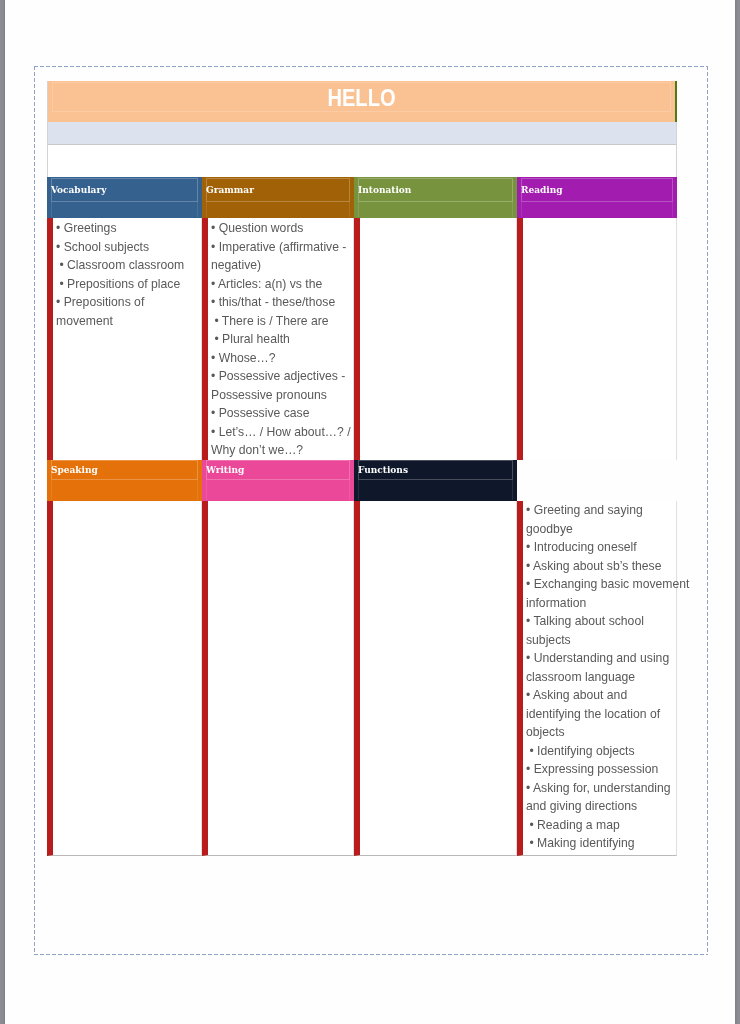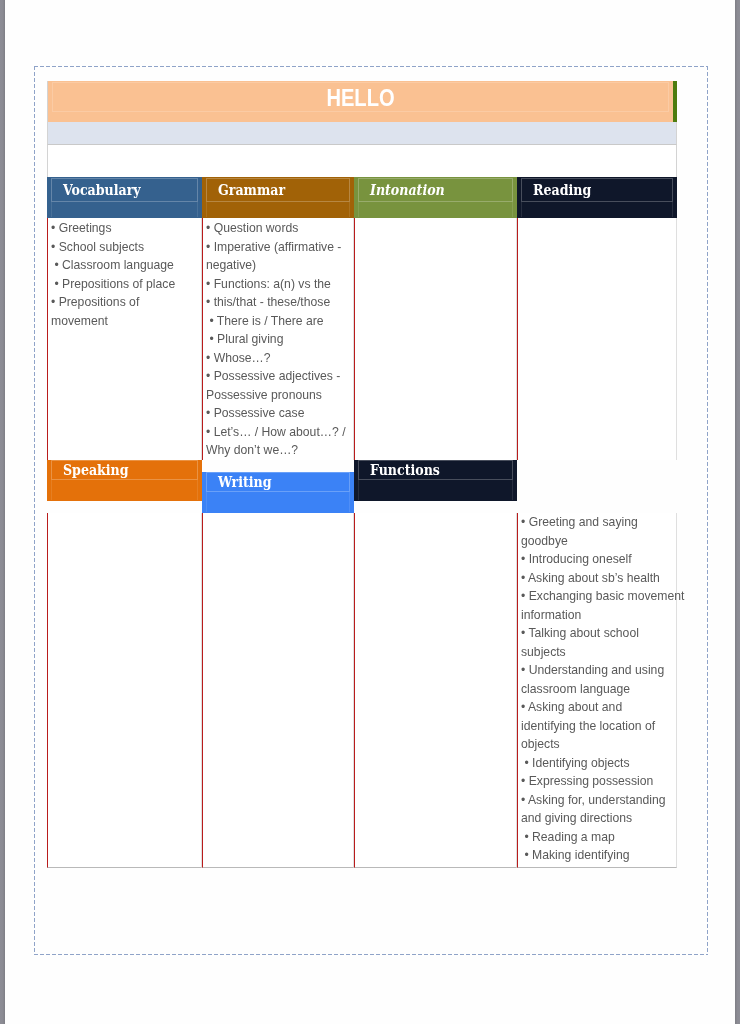--- a/index.html
+++ b/index.html
@@ -24,21 +24,21 @@
       repeating-linear-gradient(to right,#8fa3c8 0 4px,transparent 4px 6px) left top/100% 1px no-repeat,
       repeating-linear-gradient(to right,#8fa3c8 0 4px,transparent 4px 6px) left bottom/100% 1px no-repeat,
       repeating-linear-gradient(to bottom,#8fa3c8 0 4px,transparent 4px 6px) left top/1px 100% no-repeat,
       repeating-linear-gradient(to bottom,#8fa3c8 0 4px,transparent 4px 6px) right top/1px 100% no-repeat;
   }
 
   
   .doc-table { position:absolute; left:47px; top:81px; width:630px; }
 
   .title-bar { height:41px; background:#fac192; position:relative;
-               border-left:1px solid #d3d3d3; border-right:4px solid #4d7c0f; box-sizing:border-box; }
+               border-left:1px solid #d3d3d3; border-right:2px solid #4d7c0f; box-sizing:border-box; }
   .title-bar .tb-inner { position:absolute; left:4px; right:4px; top:1px; height:30px;
                border:1px solid rgba(255,255,255,.17); box-sizing:border-box; }
   .title-text {
     position:absolute; left:0; right:0; top:5px; text-align:center;
     color:#ffffff; font-weight:bold; font-size:23px; line-height:24px;
     transform:scaleX(.875); transform-origin:center top;
   }
   .band-blue { height:22px; background:#dde3ee;
                border-left:1px solid #d3d3d3; border-right:1px solid #d3d3d3; box-sizing:border-box; }
   .band-white { height:33px; background:#ffffff;
@@ -49,29 +49,29 @@
 
   .hdr { height:41px; position:relative; box-sizing:border-box; }
   .hdr .inner { position:absolute; left:4px; right:4px; top:1px; height:24px;
                 border:1px solid rgba(255,255,255,.24); box-sizing:border-box; }
   .hdr .inner2 { position:absolute; left:4px; right:4px; top:25px; bottom:1px;
                 border-left:1px solid rgba(255,255,255,.10);
                 border-right:1px solid rgba(255,255,255,.10); box-sizing:border-box; }
   .hdr .lbl {
     position:absolute; left:4px; top:3px;
     font-family:"DejaVu Serif Condensed","DejaVu Serif", serif; font-weight:bold;
-    font-size:14px; line-height:20px; color:#ffffff;padding-left:12px;
+    font-size:10px; line-height:20px; color:#ffffff;
   }
   
   .hrow2 .hdr .inner  { top:0; height:20px; }
   .hrow2 .hdr .inner2 { top:20px; }
   .hrow2 .hdr .lbl    { top:0px; }
 
   .cell { background:#fff; box-sizing:border-box; padding:0 4px 4px 3px;
-          border-left:1px solid #b91c1c; border-right:1px solid #dfdfdf;
+          border-left:6px solid #b91c1c; border-right:1px solid #dfdfdf;
           border-bottom:1px solid #b9b9b9; }
   .r1 .cell { height:242px; border-bottom:none; padding-top:1px; }
   .r2 .cell { height:355px; }
 
   .li { font-size:12.2px; color:#595959; line-height:18.5px; white-space:pre; }
 </style>
 </head>
 <body>
 
 <div class="viewport">
@@ -91,84 +91,84 @@
           <div class="hdr" style="background: rgb(53, 97, 142);">
             <div class="inner"></div>
             <div class="inner2"></div>
             <div class="lbl">Vocabulary</div>
           </div>
           <div class="hdr" style="background: #a16207;">
             <div class="inner"></div>
             <div class="inner2"></div>
             <div class="lbl">Grammar</div>
           </div>
-          <div class="hdr" style="background: rgb(120, 147, 62); font-style: italic;">
+          <div class="hdr" style="background: rgb(120, 147, 62);">
             <div class="inner"></div>
             <div class="inner2"></div>
             <div class="lbl">Intonation</div>
           </div>
-          <div class="hdr" style="background: #0f172a;">
+          <div class="hdr" style="background: #a21caf;">
             <div class="inner"></div>
             <div class="inner2"></div>
             <div class="lbl">Reading</div>
           </div>
         </div>
         <div class="grid r1">
           <div class="cell">
             <div class="li">• Greetings</div>
             <div class="li">• School subjects</div>
-            <div class="li"> • Classroom language</div>
+            <div class="li"> • Classroom classroom</div>
             <div class="li"> • Prepositions of place</div>
             <div class="li">• Prepositions of</div>
             <div class="li">movement</div>
           </div>
           <div class="cell">
             <div class="li">• Question words</div>
             <div class="li">• Imperative (affirmative -</div>
             <div class="li">negative)</div>
-            <div class="li">• Functions: a(n) vs the</div>
+            <div class="li">• Articles: a(n) vs the</div>
             <div class="li">• this/that - these/those</div>
             <div class="li"> • There is / There are</div>
-            <div class="li"> • Plural giving</div>
+            <div class="li"> • Plural health</div>
             <div class="li">• Whose…?</div>
             <div class="li">• Possessive adjectives -</div>
             <div class="li">Possessive pronouns</div>
             <div class="li">• Possessive case</div>
             <div class="li">• Let’s… / How about…? /</div>
             <div class="li">Why don’t we…?</div>
           </div>
           <div class="cell"></div>
           <div class="cell"></div>
         </div>
         <div class="grid hrow2">
           <div class="hdr" style="background: rgb(228, 113, 10);">
             <div class="inner"></div>
             <div class="inner2"></div>
             <div class="lbl">Speaking</div>
           </div>
-          <div class="hdr" style="background: #3b82f6; margin-top: 12px;">
+          <div class="hdr" style="background: #ec4899;">
             <div class="inner"></div>
             <div class="inner2"></div>
             <div class="lbl">Writing</div>
           </div>
           <div class="hdr" style="background: #0f172a;">
             <div class="inner"></div>
             <div class="inner2"></div>
             <div class="lbl">Functions</div>
           </div>
         </div>
         <div class="grid r2">
           <div class="cell"></div>
           <div class="cell"></div>
           <div class="cell"></div>
           <div class="cell">
             <div class="li">• Greeting and saying</div>
             <div class="li">goodbye</div>
             <div class="li">• Introducing oneself</div>
-            <div class="li">• Asking about sb’s health</div>
+            <div class="li">• Asking about sb’s these</div>
             <div class="li">• Exchanging basic movement</div>
             <div class="li">information</div>
             <div class="li">• Talking about school</div>
             <div class="li">subjects</div>
             <div class="li">• Understanding and using</div>
             <div class="li">classroom language</div>
             <div class="li">• Asking about and</div>
             <div class="li">identifying the location of</div>
             <div class="li">objects</div>
             <div class="li"> • Identifying objects</div>

